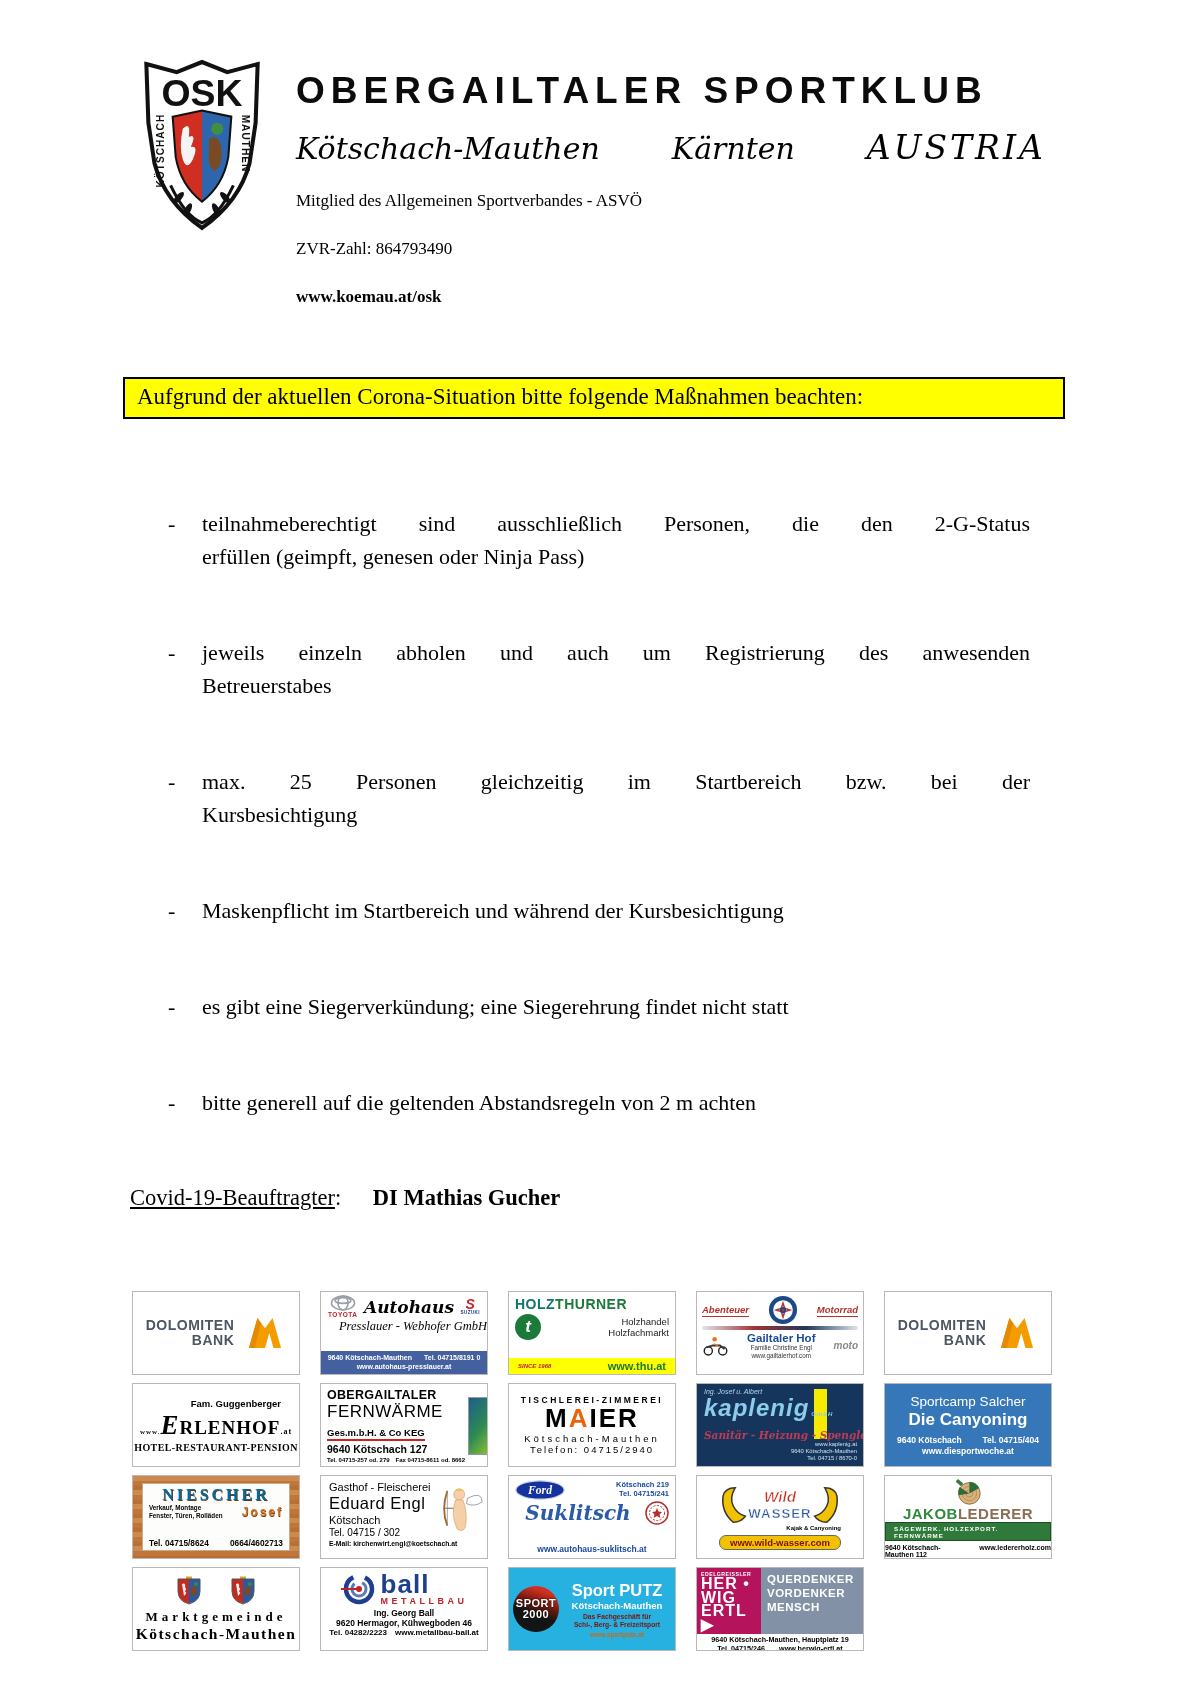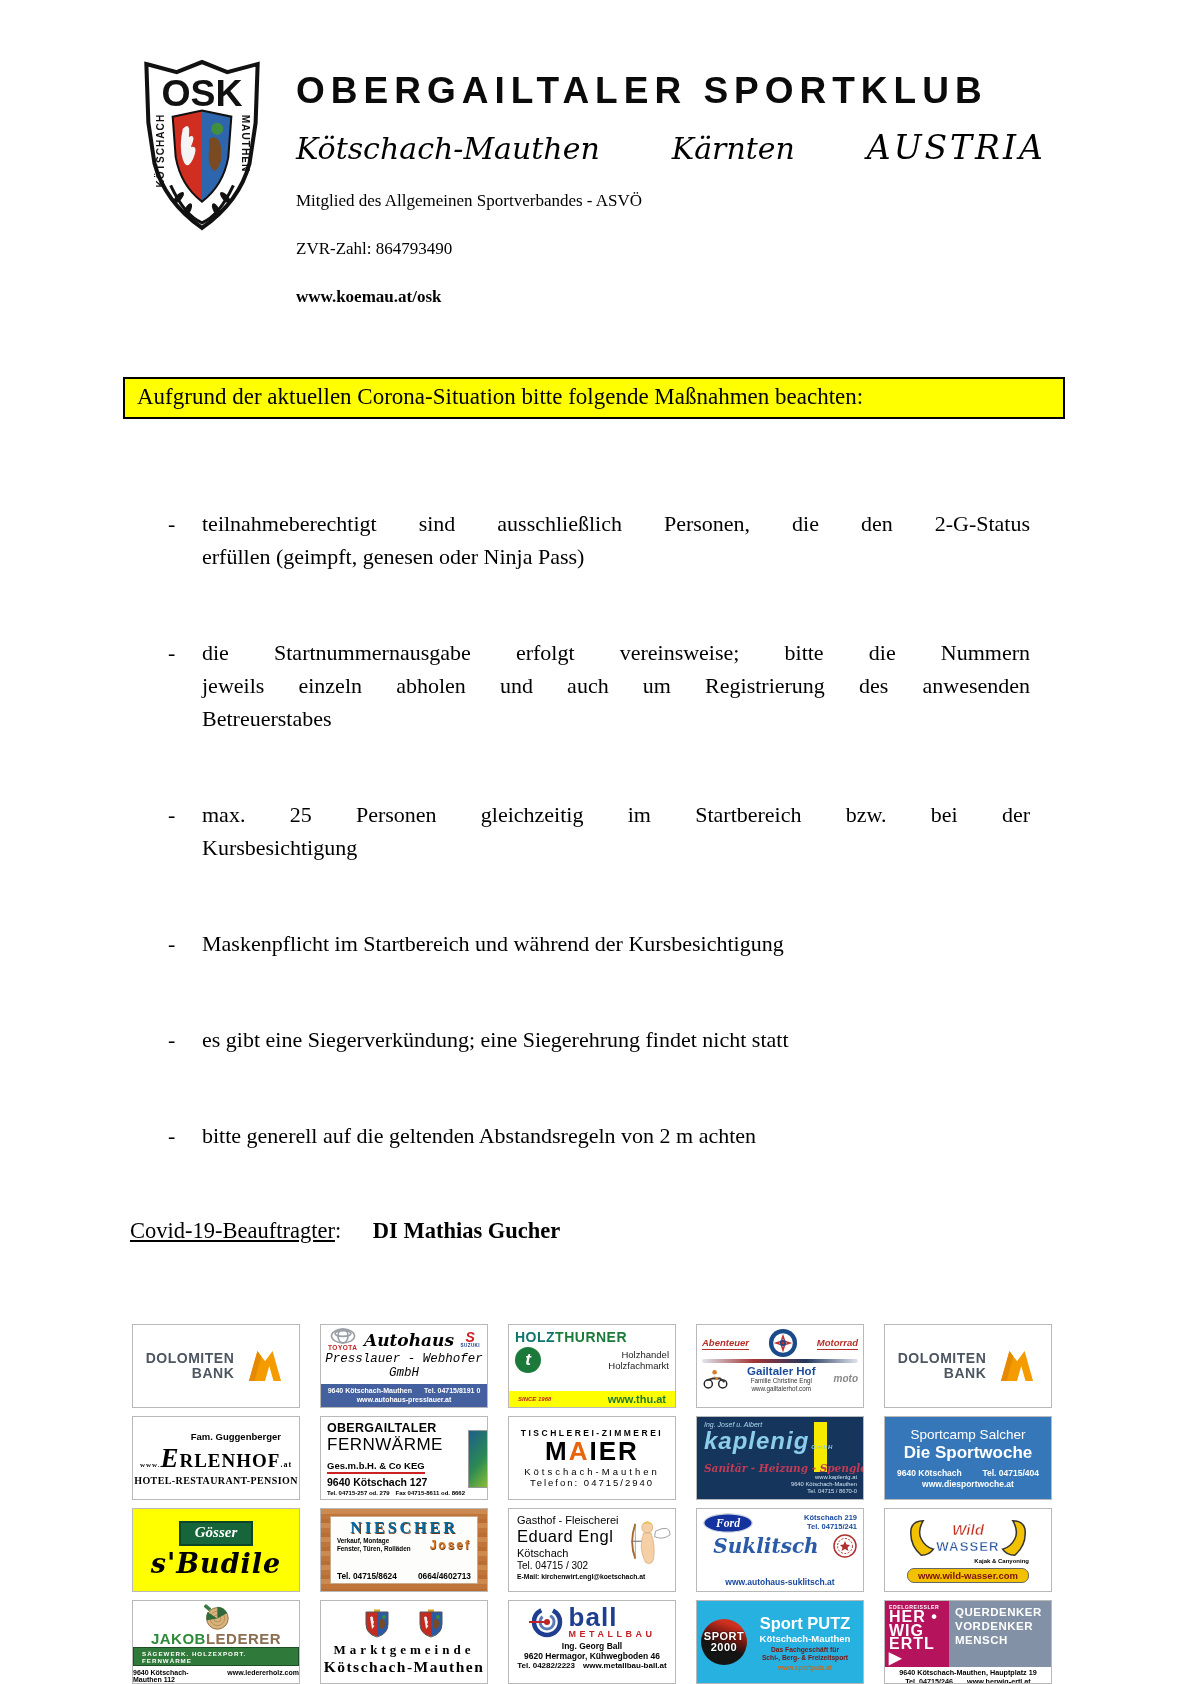--- a/index.html
+++ b/index.html
@@ -46,21 +46,21 @@
   .dolo-m{width:42px;height:34px;flex:none;}
 
   
   .c-press{display:flex;flex-direction:column;}
   .press-top{display:flex;align-items:center;justify-content:space-between;padding:3px 7px 0;}
   .toyota-svg{width:26px;height:16px;display:block;margin:0 auto;}
   .toyota-word{font-size:6.5px;font-weight:800;color:#c22126;letter-spacing:.5px;text-align:center;}
   .press-autohaus{font-family:"DejaVu Serif",serif;font-style:italic;font-weight:bold;font-size:17px;}
   .suzuki-s{color:#d32027;font-weight:900;font-size:14px;font-style:italic;line-height:12px;text-align:center;}
   .suzuki-word{font-size:4.6px;font-weight:800;color:#1a3a8a;letter-spacing:.4px;text-align:center;}
-  .press-name{font-family:Liberation Mono, monospace;font-style:italic;font-size:12.5px;text-align:center;margin-top:1px;}
+  .press-name{font-family:Liberation Serif, serif;font-style:italic;font-size:12.5px;text-align:right;margin-top:1px;}
   .press-band{margin-top:auto;background:#44609f;color:#fff;font-size:7px;font-weight:700;
               text-align:center;padding:2px 0 3px;line-height:9px;}
   .press-band .row{display:flex;justify-content:center;gap:12px;}
 
   
   .c-holz{display:flex;flex-direction:column;padding:4px 6px 0;}
   .holz-name{font-size:14px;font-weight:800;letter-spacing:.5px;}
   .hz-a{color:#0f766e;} .hz-b{color:#1b7a3a;}
   .holz-mid{display:flex;align-items:center;gap:8px;margin:2px 0;}
   .holz-circle{width:26px;height:26px;border-radius:50%;background:#1b7a3a;color:#fff;display:flex;
@@ -279,21 +279,20 @@
       <span class="m-dash">-</span>
       <div class="m-text">
         <div class="jline">teilnahmeberechtigt sind ausschließlich Personen, die den 2-G-Status</div>
         <div class="lline">erfüllen (geimpft, genesen oder Ninja Pass)</div>
       </div>
     </div>
 
     <div class="m-item">
       <span class="m-dash">-</span>
       <div class="m-text">
-        <div class="jline">die Startnummernausgabe erfolgt vereinsweise; bitte die Nummern</div>
         <div class="jline">jeweils einzeln abholen und auch um Registrierung des anwesenden</div>
         <div class="lline">Betreuerstabes</div>
       </div>
     </div>
 
     <div class="m-item">
       <span class="m-dash">-</span>
       <div class="m-text">
         <div class="jline">max. 25 Personen gleichzeitig im Startbereich bzw. bei der</div>
         <div class="lline">Kursbesichtigung</div>
@@ -469,32 +468,28 @@
       <div class="kap-serv">Sanitär - Heizung - Spenglerei</div>
       <div class="kap-info">
         <div>www.kaplenig.at</div>
         <div>9640 Kötschach-Mauthen</div>
         <div>Tel. 04715 / 8670-0</div>
       </div>
     </div>
 
     <div class="cell c-spw">
       <div class="spw-l1">Sportcamp Salcher</div>
-      <div class="spw-l2">Die Sportwoche</div>
+      <div class="spw-l2">Die Canyoning</div>
       <div class="spw-l3">
         <span>9640 Kötschach</span>
         <span>Tel. 04715/404</span>
       </div>
       <div class="spw-l4">www.diesportwoche.at</div>
     </div>
 
-    <div class="cell c-bud">
-      <div class="bud-badge">Gösser</div>
-      <div class="bud-name">s'Budile</div>
-    </div>
 
     <div class="cell c-nie">
       <div class="nie-inner">
         <div class="nie-name">NIESCHER</div>
         <div class="nie-row">
           <div class="nie-small">
             <div>Verkauf, Montage</div>
             <div>Fenster, Türen, Rolläden</div>
           </div>
           <div class="nie-josef">Josef</div>

